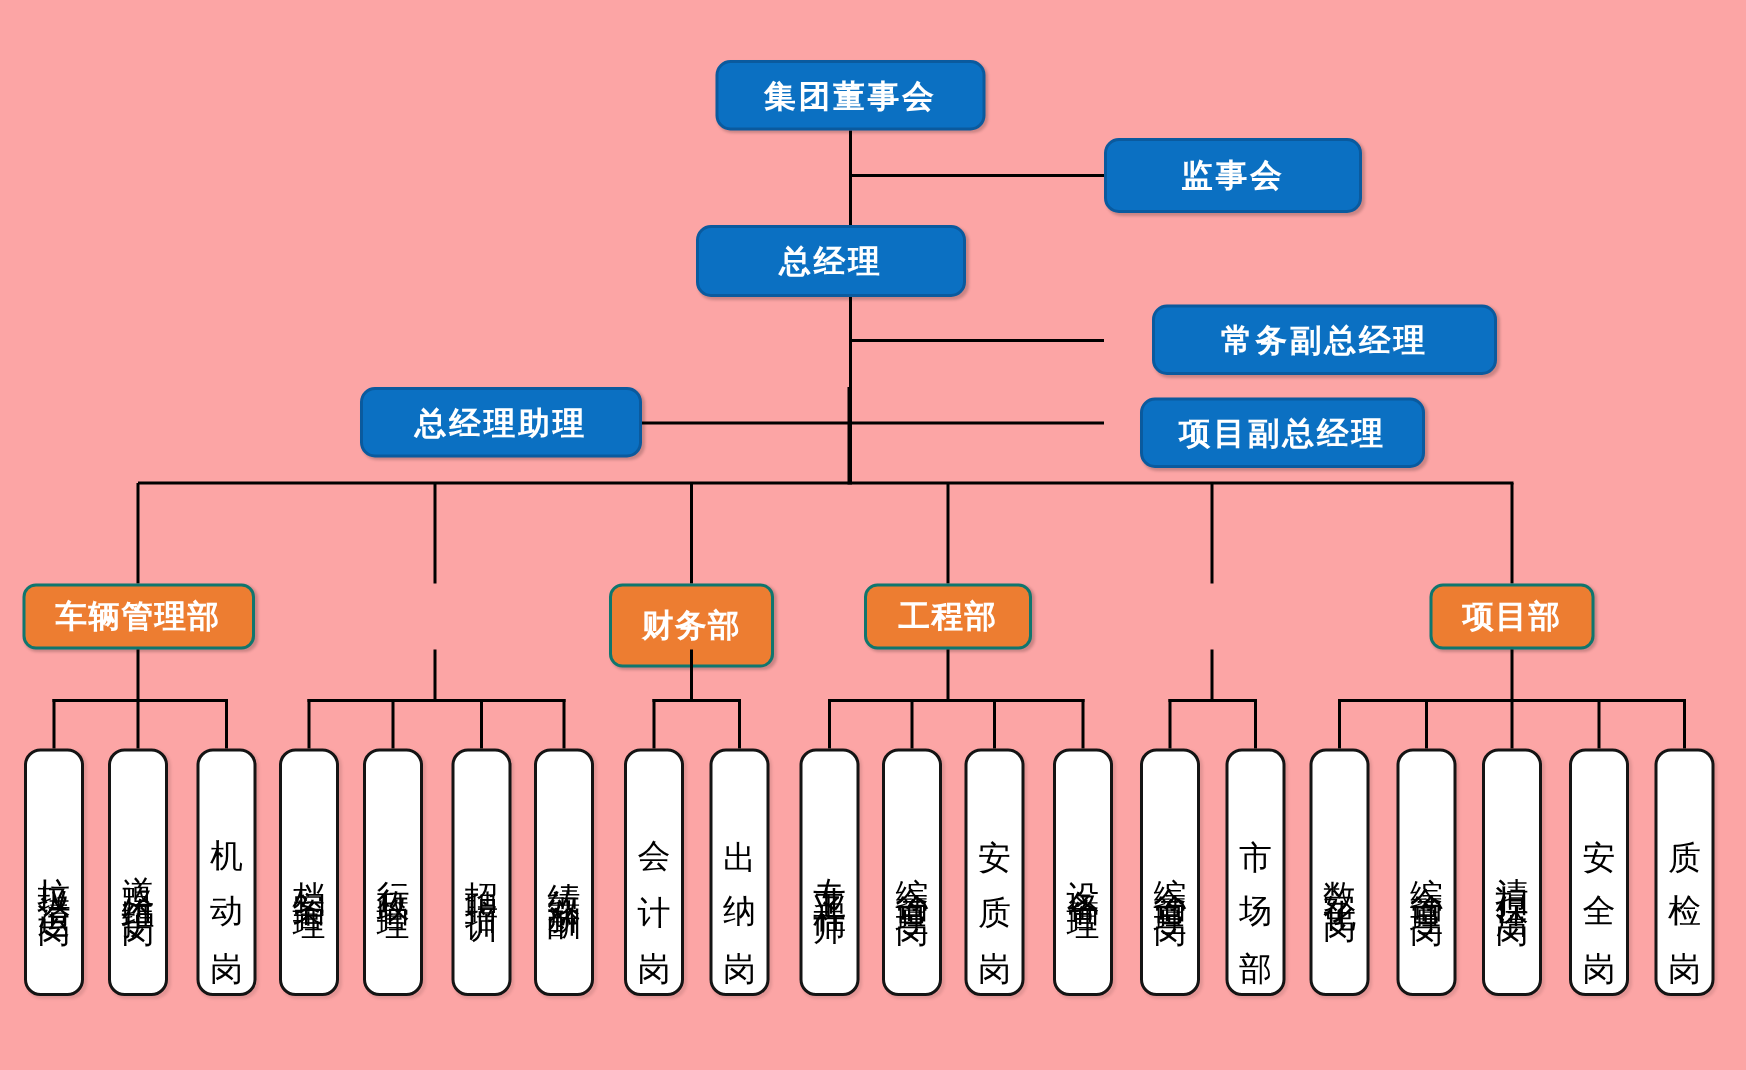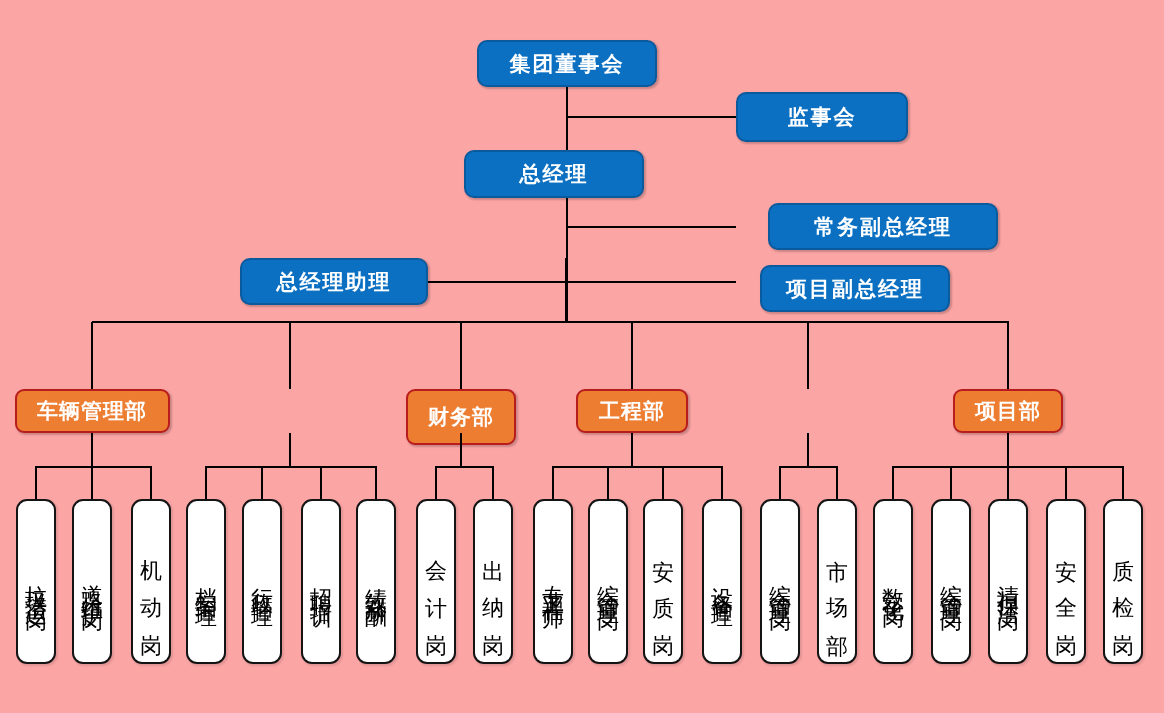--- a/index.html
+++ b/index.html
@@ -24,21 +24,21 @@
     display: flex;
     align-items: center;
     justify-content: center;
     box-sizing: border-box;
     box-shadow: 1.5px 1.5px 2px rgba(0,0,0,0.20);
     white-space: nowrap;
   }
   .node-dept {
     position: absolute;
     background: #ed7d31;
-    border: 2px solid #b91c1c;
+    border: 2px solid #0f766e;
     border-radius: 9px;
     color: #ffffff;
     font-weight: 700;
     font-size: 21px;
     letter-spacing: 1px;
     display: flex;
     align-items: center;
     justify-content: center;
     box-sizing: border-box;
     box-shadow: 1.5px 1.5px 2px rgba(0,0,0,0.20);

